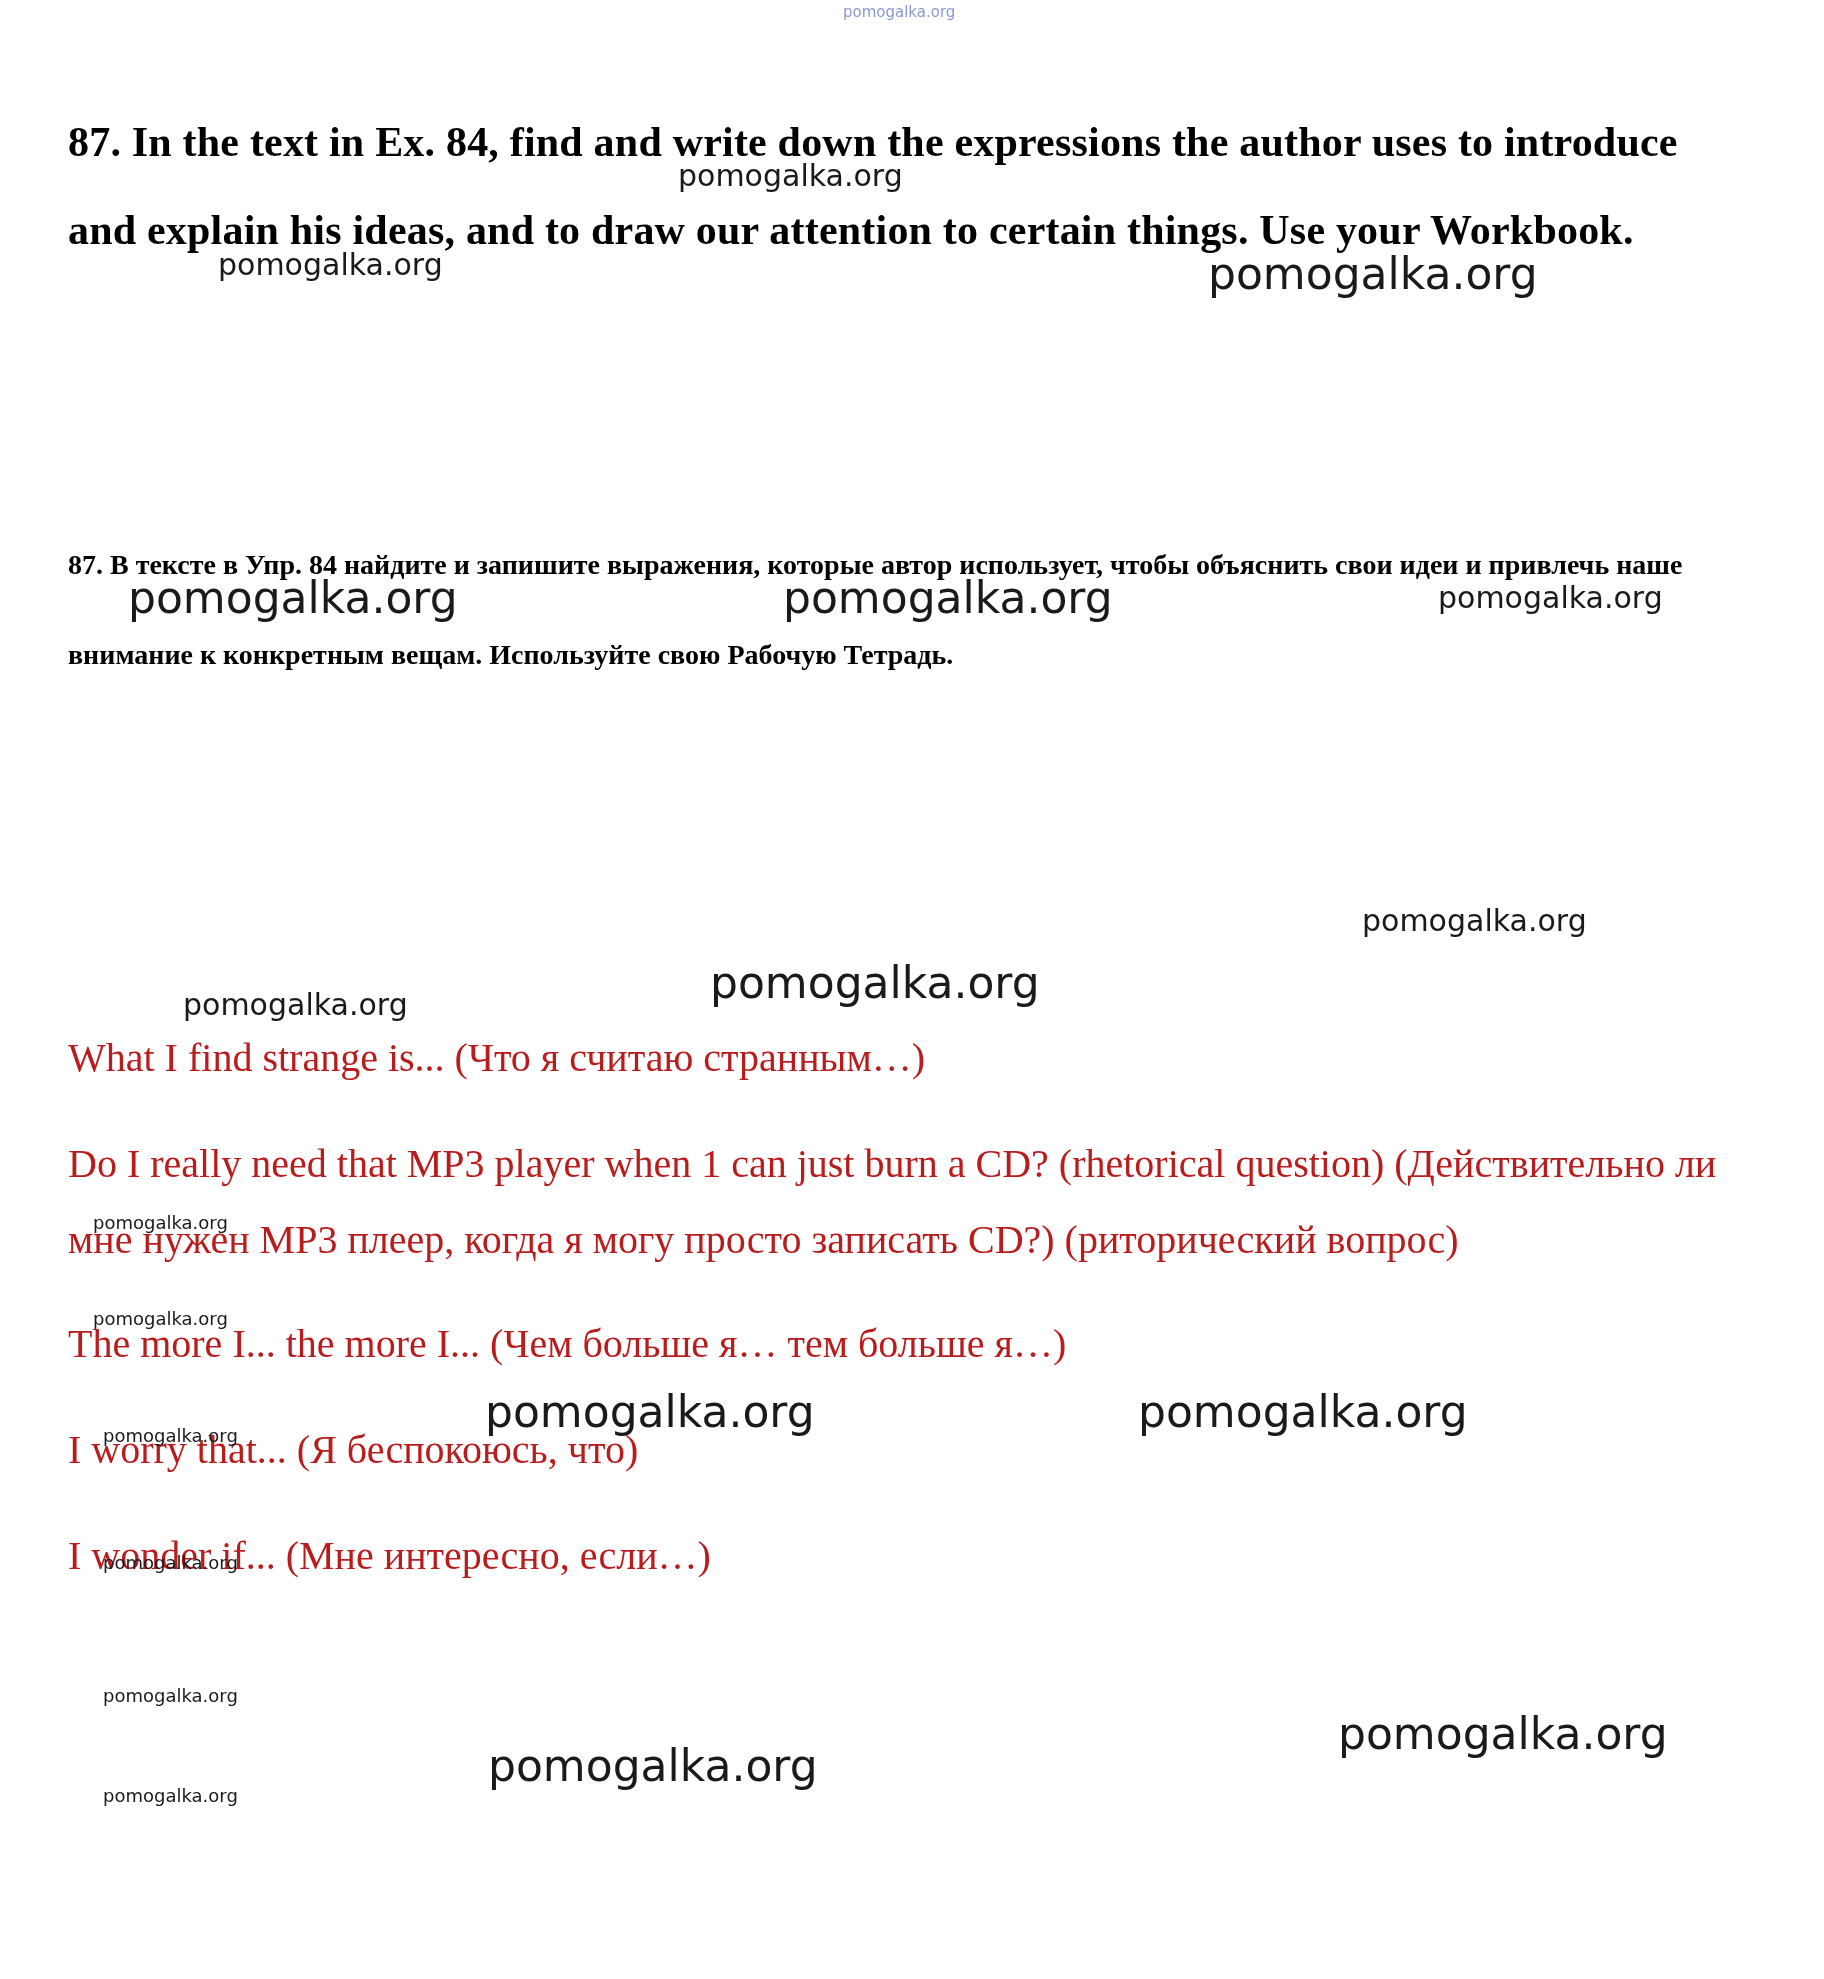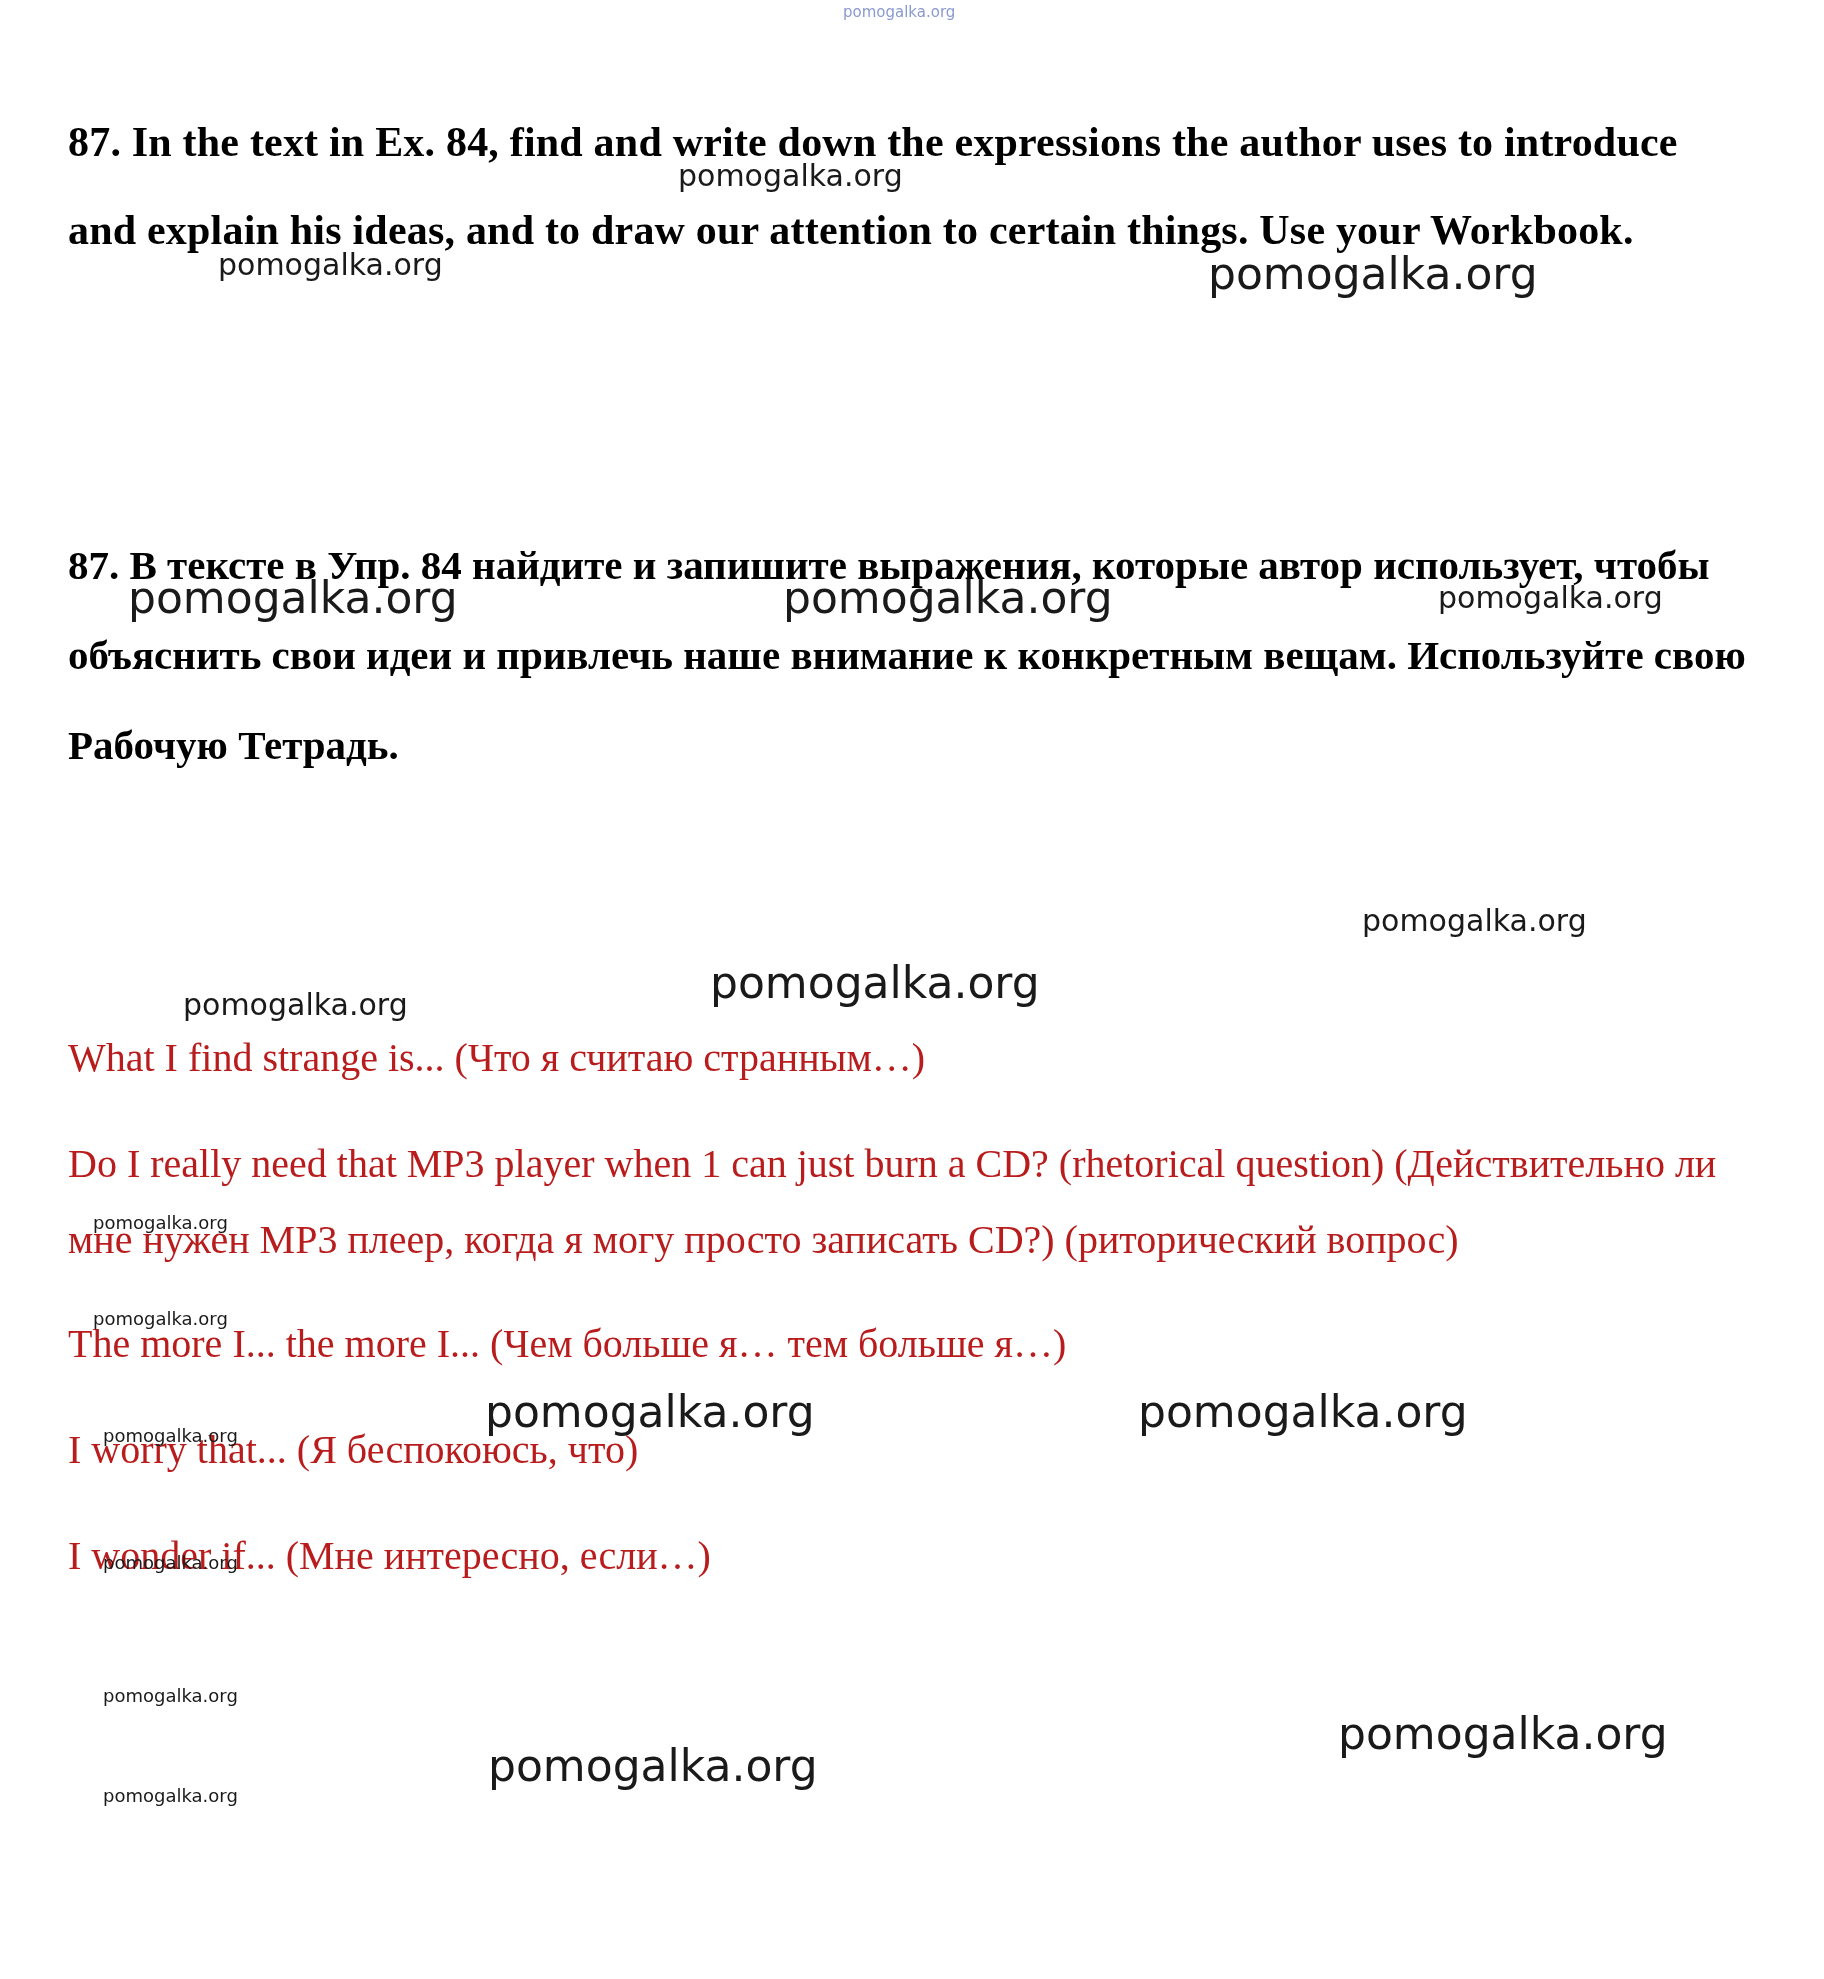--- a/index.html
+++ b/index.html
@@ -36,21 +36,21 @@
     color: #000;
   }
 
   .task-ru {
     position: absolute;
     left: 68px;
     top: 520px;
     width: 1700px;
     font-family: "Liberation Serif", serif;
     font-weight: bold;
-    font-size: 41px;
+    font-size: 28px;
     line-height: 90px;
     color: #000;
   }
 
   
   .answers {
     position: absolute;
     left: 68px;
     top: 1020px;
     width: 1700px;

